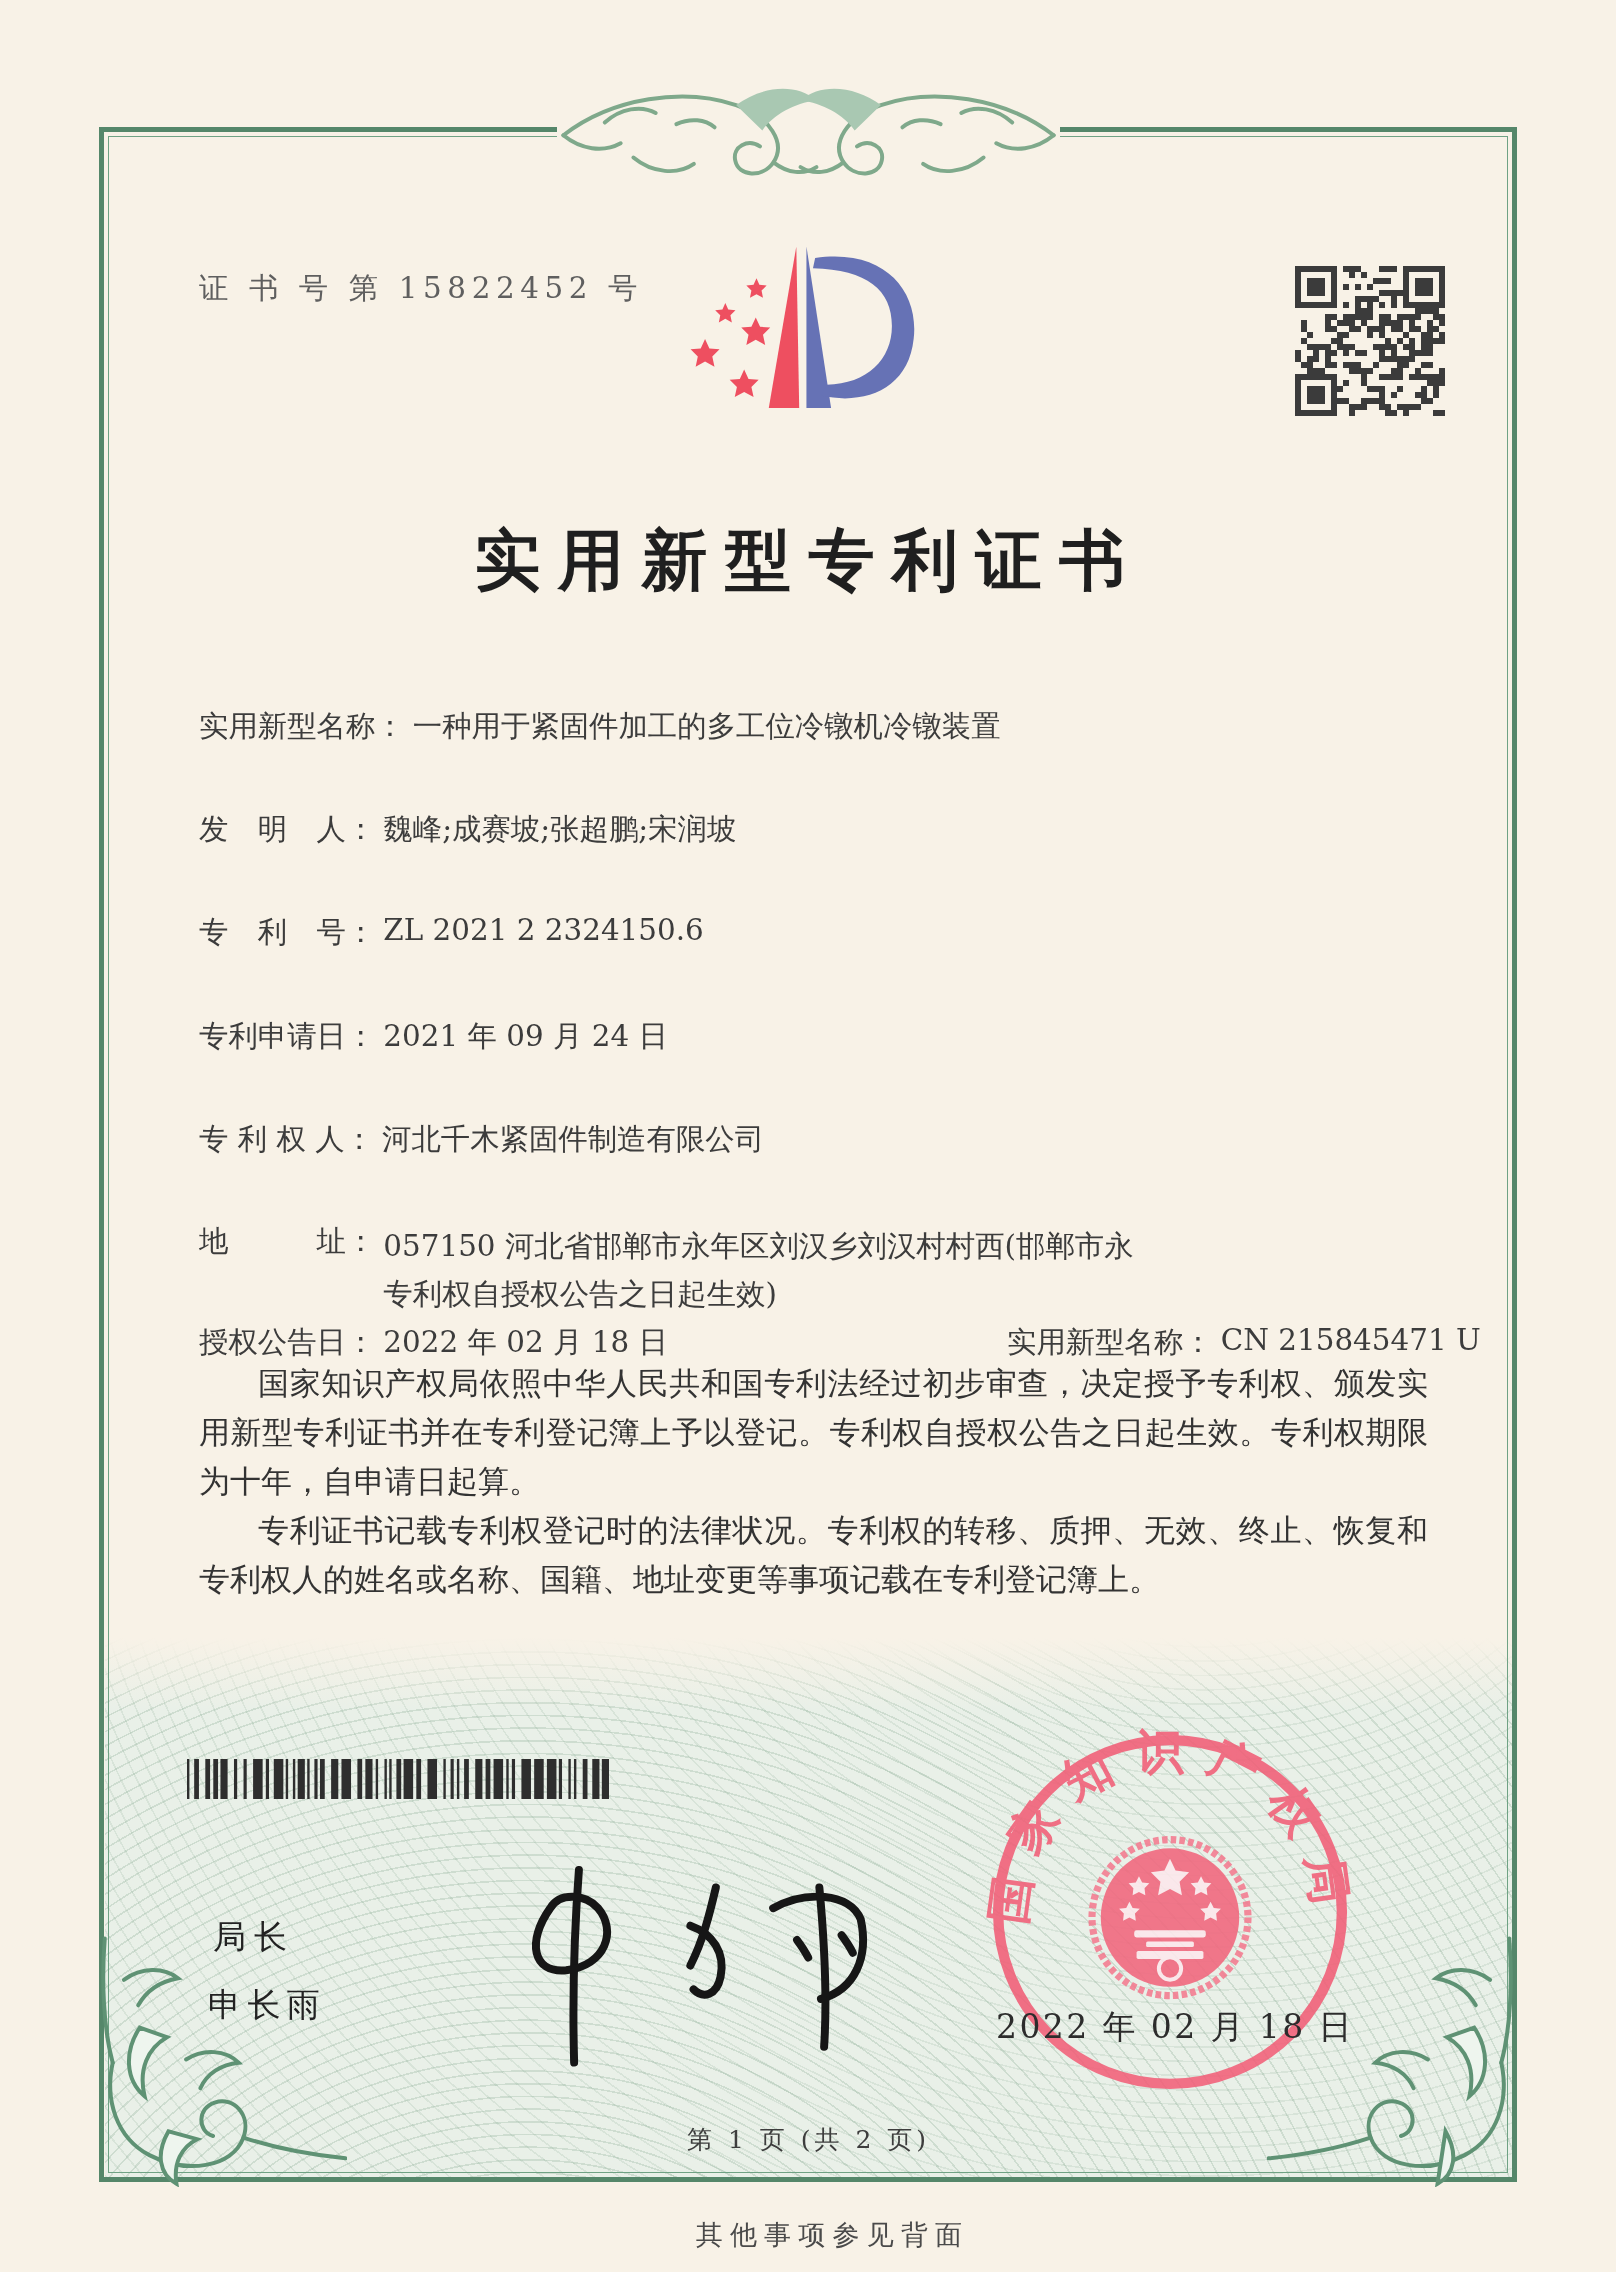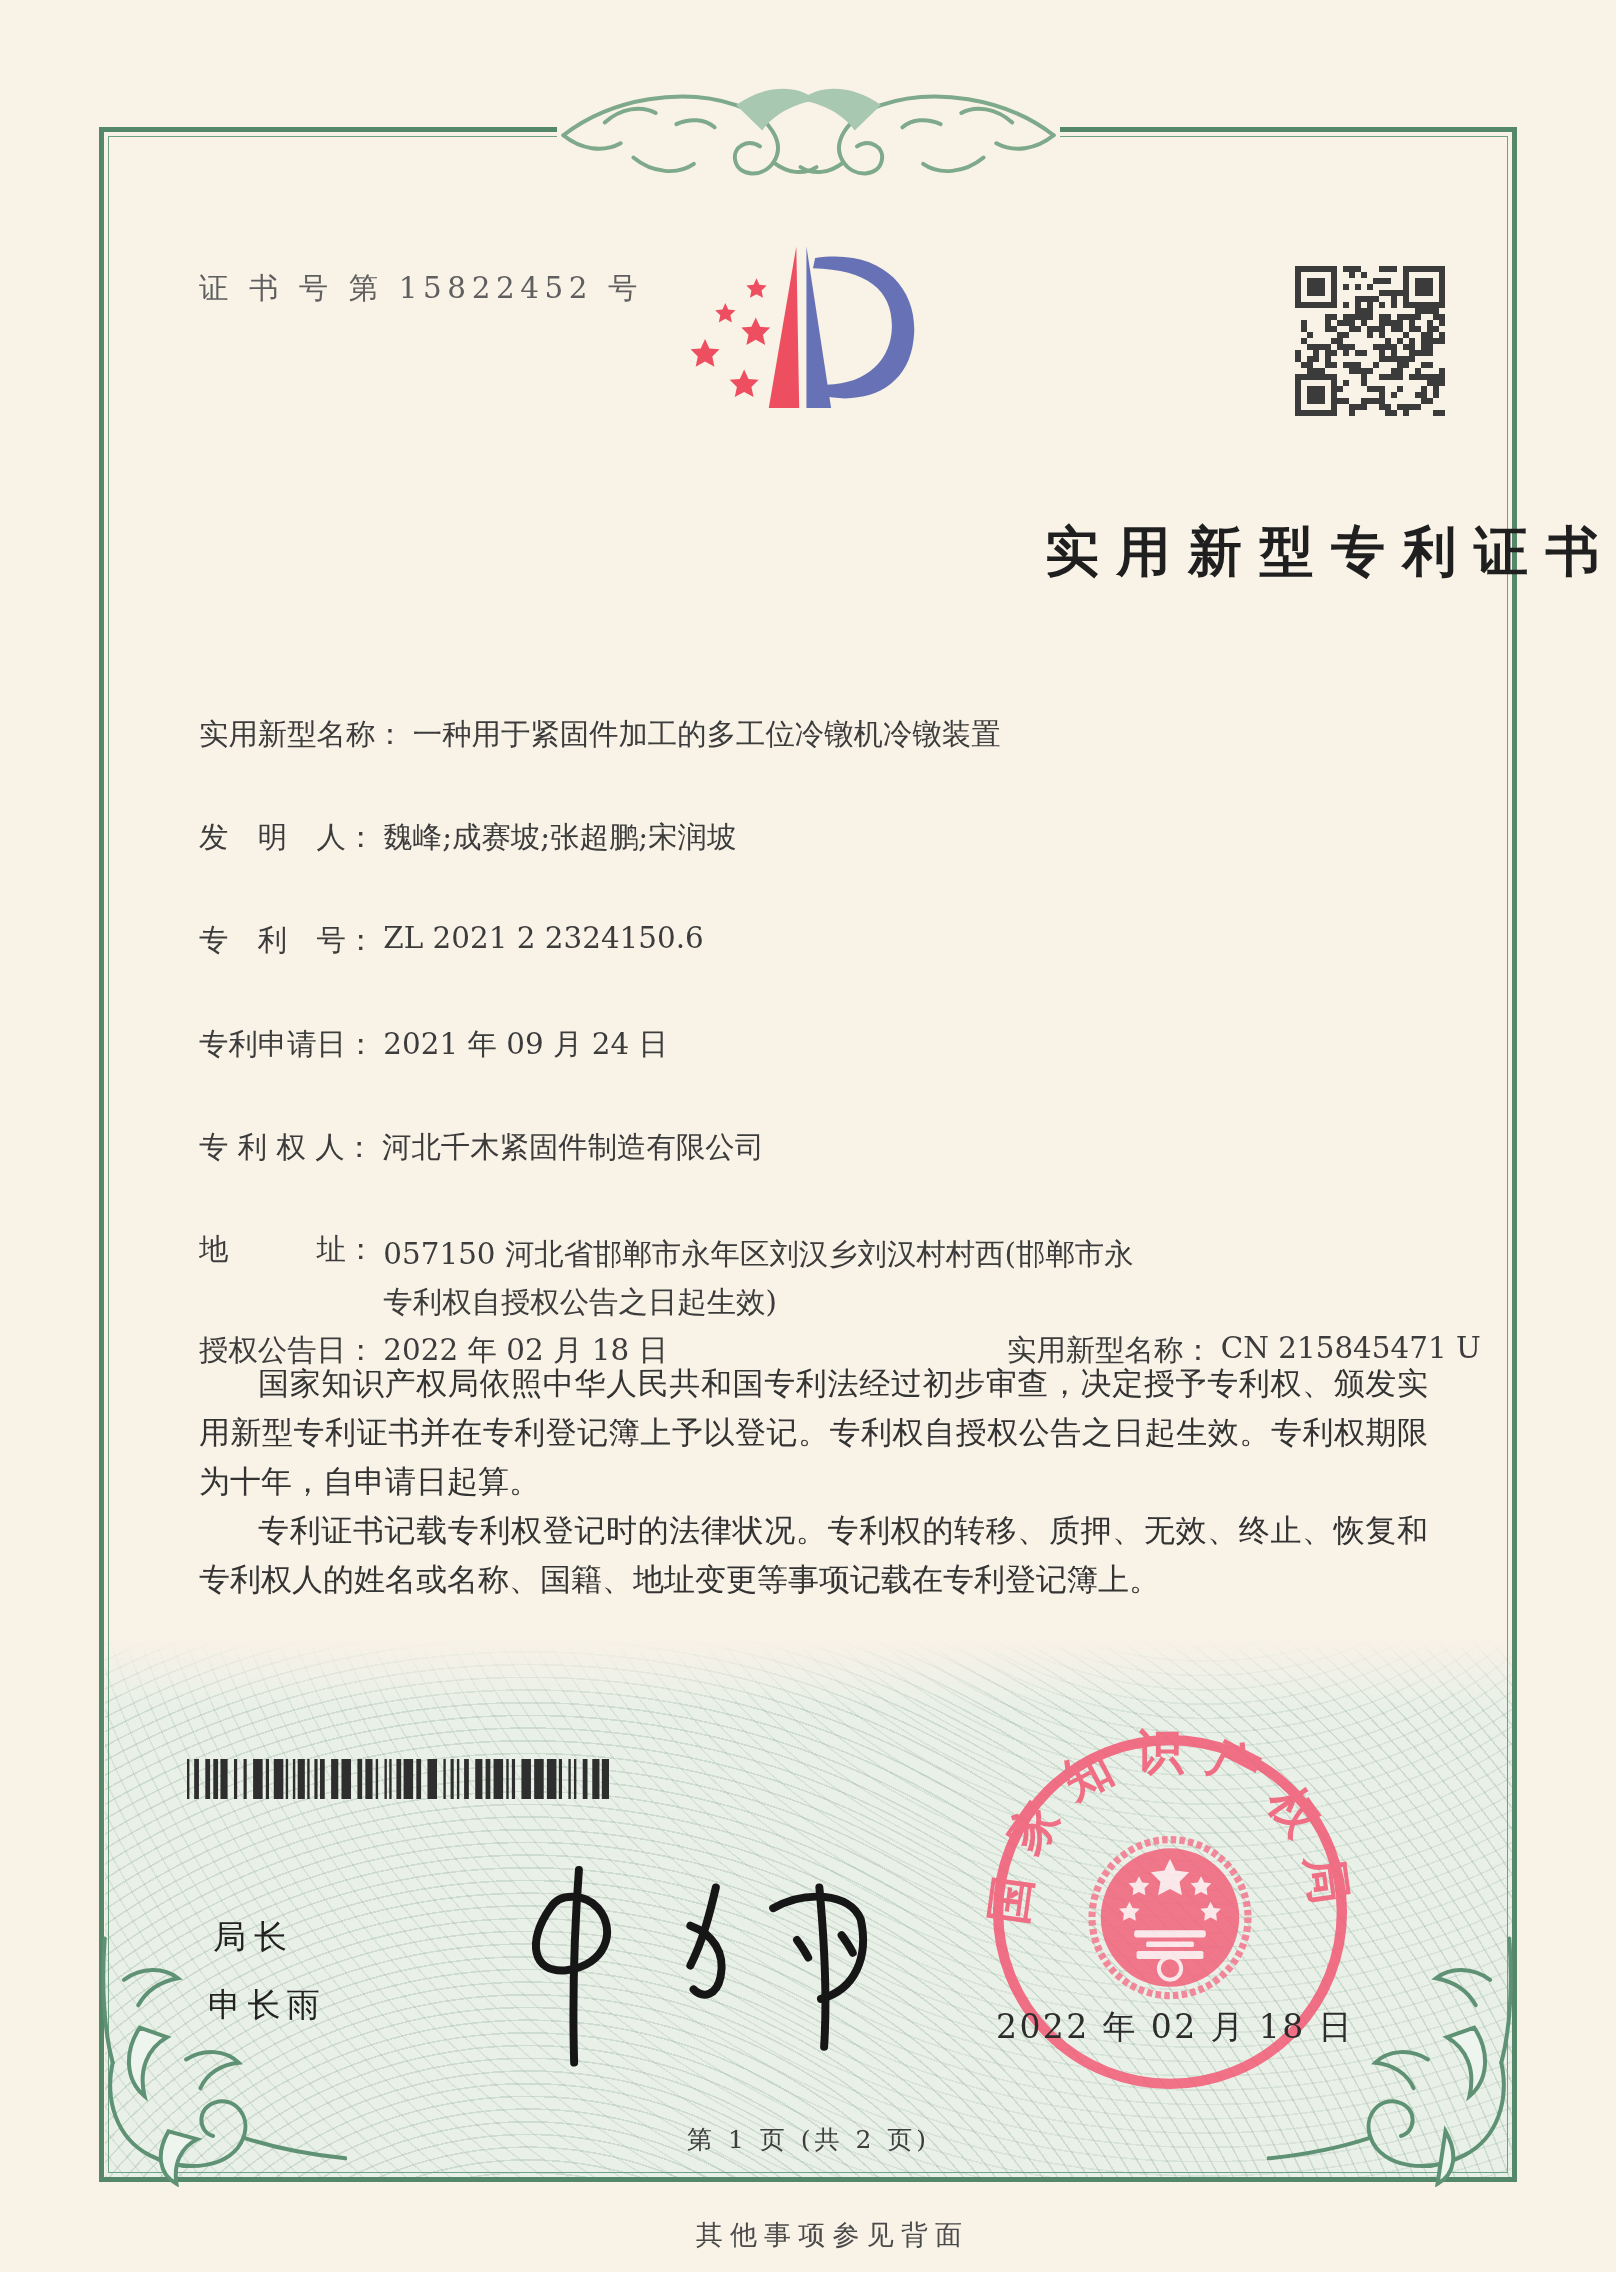--- a/index.html
+++ b/index.html
@@ -28,25 +28,25 @@
     border:5.6px solid #55876a;box-sizing:border-box;
   }
   .frame::after{
     content:"";position:absolute;inset:4px;border:1.6px solid #6fa284;
   }
   .cert-no{
     position:absolute;left:199px;top:269px;
     font-size:29.4px;color:#5f5f5f;letter-spacing:5.6px;
   }
   .title{
-    position:absolute;left:0;right:0;top:516px;text-align:right;
-    font-size:54px;font-weight:700;color:#1f1f1f;letter-spacing:17.5px;
+    position:absolute;left:0;right:0;top:516px;text-align:center;
+    font-size:66px;font-weight:700;color:#1f1f1f;letter-spacing:17.5px;
   }
   .row{position:absolute;left:199px;display:flex;align-items:flex-start;
-    font-size:29.4px;color:#3c3c3c;white-space:nowrap;margin-top:8px;}
+    font-size:29.4px;color:#3c3c3c;white-space:nowrap;}
   .row .lab{flex:none;}
   .row .val{margin-left:8px;}
   .addr-lines{margin-left:8px;display:block;}
   .addr-lines div{line-height:48px;}
   .grant-right{position:absolute;left:808px;top:0;display:flex;}
   .body-text{
     position:absolute;left:199px;top:1359px;width:1229px;
     font-size:31px;color:#333;line-height:49px;text-align:justify;
   }
   .body-text p{margin:0;text-indent:59px;}

